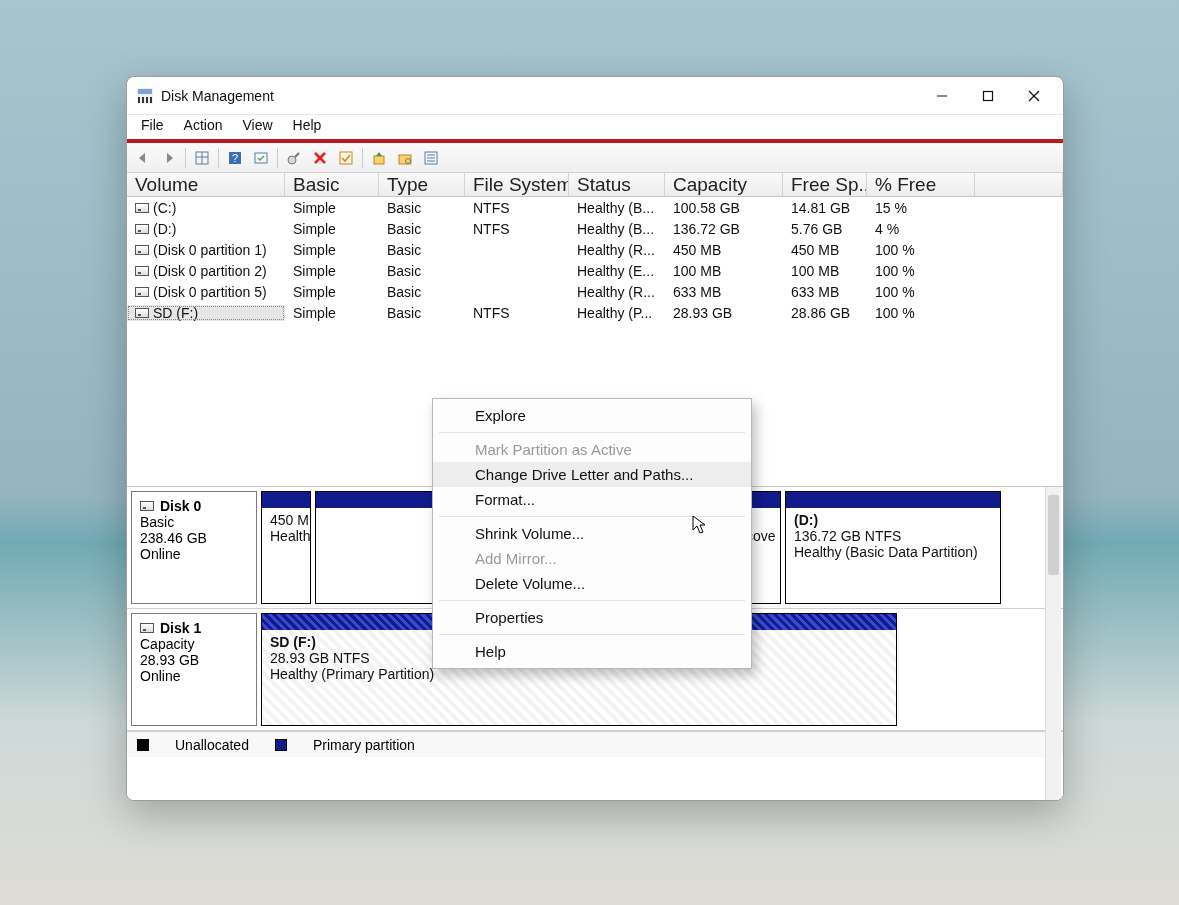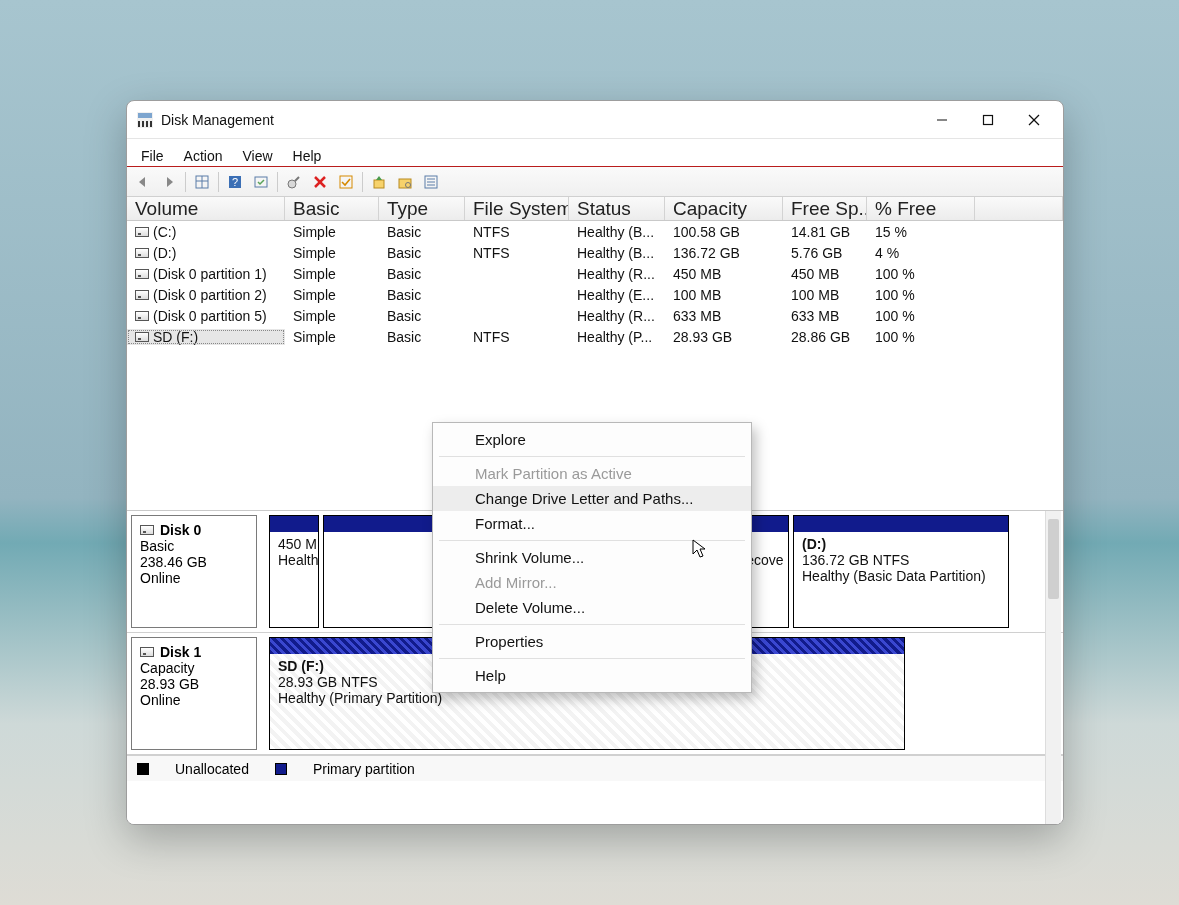--- a/index.html
+++ b/index.html
@@ -20,21 +20,20 @@
   .window {
     position: absolute;
     left: 126px; top: 76px;
     width: 938px; height: 725px;
     background: #ffffff;
     border: 1px solid #9d9d9d;
     border-radius: 8px;
     box-shadow: 0 14px 40px rgba(0,0,0,0.25);
     display: flex; flex-direction: column;
     overflow: hidden;
-    margin-top: 24px;
   }
   .titlebar {
     display: flex; align-items: center;
     height: 38px;
     padding: 0 6px 0 10px;
     border-bottom: 1px solid #e5e5e5;
   }
   .titlebar .app-icon {
     width: 16px; height: 16px; margin-right: 8px;
     display: inline-block;
@@ -50,23 +49,23 @@
   }
   .titlebar .title { font-size: 14px; color:#111; }
   .titlebar .spacer { flex: 1; }
   .winbtn {
     width: 46px; height: 32px;
     display: flex; align-items: center; justify-content: center;
     color: #222; cursor: default;
   }
   .winbtn svg { width: 12px; height: 12px; }
   .menubar {
-    display: flex; align-items: flex-end;
+    display: flex; align-items: flex-start;
     height: 28px; padding: 0 4px;
-    border-bottom: 1px solid #b91c1c;
+    border-bottom: 4px solid #b91c1c;
   }
   .menubar .menuitem {
     padding: 2px 10px; color:#111; font-size:14px;
   }
   .toolbar {
     display: flex; align-items: center;
     height: 30px;
     padding: 0 4px;
     background: linear-gradient(#fafafa,#f0f0f0);
     border-bottom: 1px solid #d0d0d0;
@@ -134,21 +133,21 @@
 
   .graphical {
     flex:1;
     display:flex; flex-direction:column;
     background:#fff;
   }
   .diskrow {
     display:flex; height:122px;
     border-bottom:1px solid #d0d0d0;
     padding:4px;
-    gap:12px;
+    gap:4px;
     position:relative;
     justify-content:space-between;
   }
   .disklabel {
     width:126px;
     border:1px solid #7a7a7a;
     padding:6px 8px;
     font-size:14px;
     background:#fff;
   }

